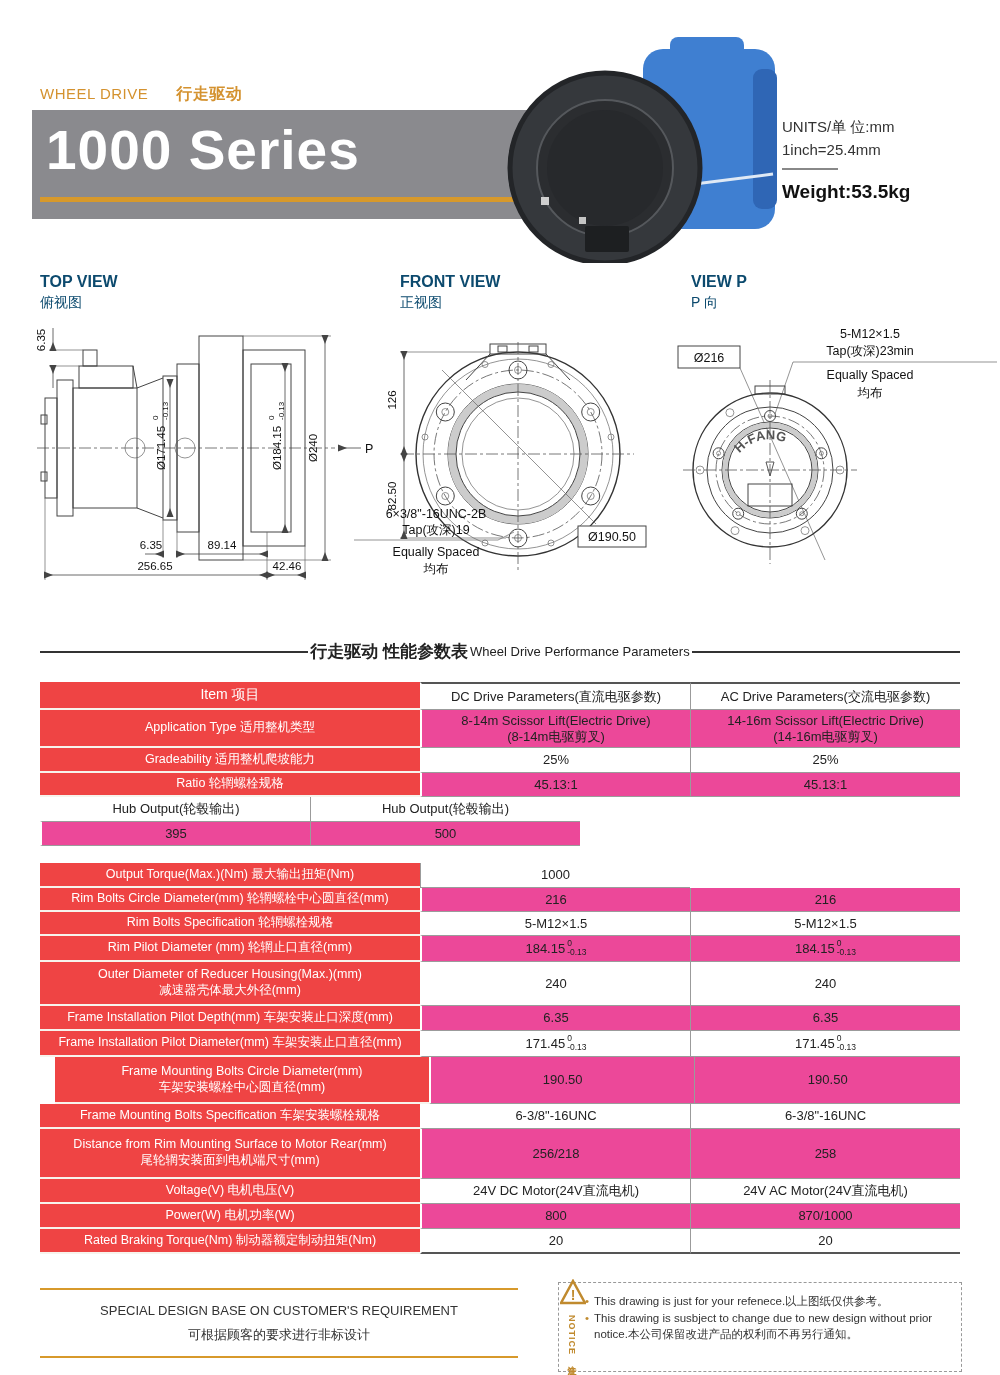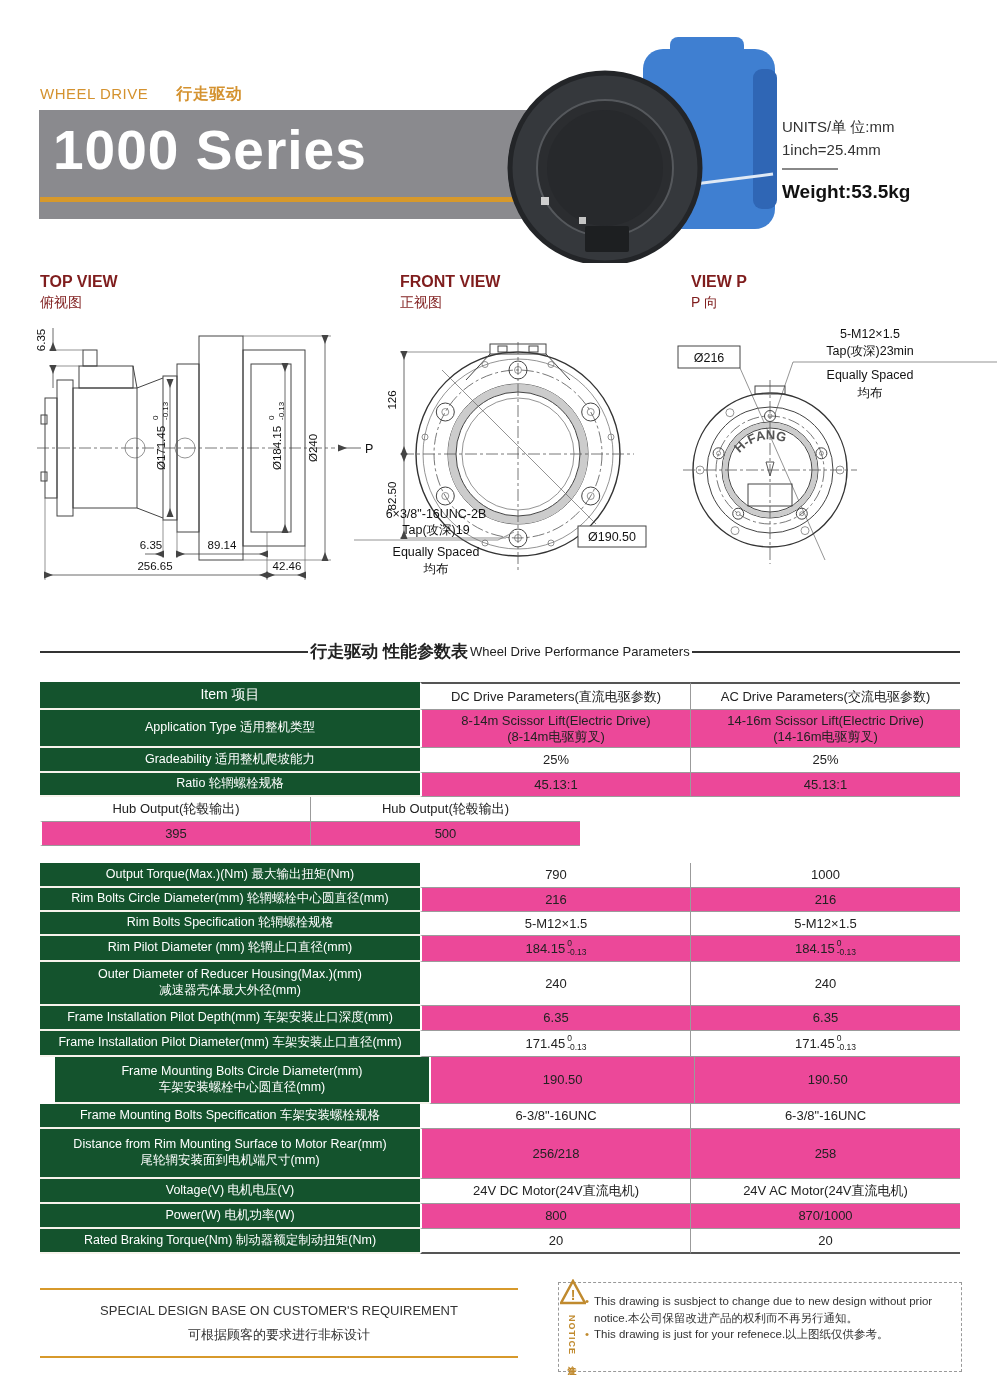--- a/index.html
+++ b/index.html
@@ -2,29 +2,29 @@
 <html><head>
 <meta charset="utf-8">
 <style>
   html,body{margin:0;padding:0;background:#fff;}
   body{font-family:"Liberation Sans", sans-serif; color:#222;}
   .page{position:relative;width:1000px;height:1375px;background:#fff;overflow:hidden;}
 
   
   .brand{position:absolute;left:40px;top:84px;font-size:15px;color:#d4922f;letter-spacing:.5px;}
   .brand .cn{margin-left:28px;font-weight:bold;font-size:16px;}
-  .banner{position:absolute;left:39px;top:110px;width:730px;height:109px;background:#8a8a8e;}
+  .banner{position:absolute;left:32px;top:110px;width:730px;height:109px;background:#8a8a8e;}
   .banner .title{position:absolute;left:14px;top:8px;font-size:55px;font-weight:bold;color:#fff;letter-spacing:1px;}
   .banner-line{position:absolute;left:40px;top:197px;width:730px;height:5px;background:#d7992b;}
   .units{position:absolute;left:782px;top:116px;font-size:15px;color:#333;line-height:1.5;}
   .units .sep{width:56px;border-top:2px solid #888;margin:7px 0 8px 0;}
   .units .wt{font-size:19px;font-weight:bold;color:#111;}
 
   
-  .vt{position:absolute;font-size:16px;font-weight:bold;color:#7f1d1d;line-height:1.35;}
+  .vt{position:absolute;font-size:16px;font-weight:bold;color:#0c4a6e;line-height:1.35;}
   .vt .sub{font-weight:normal;font-size:14px;}
 
   
   svg text{font-family:"Liberation Sans", sans-serif;}
   .s{stroke:#444;fill:none;stroke-width:1;}
   .s2{stroke:#333;fill:none;stroke-width:1.4;}
   .thin{stroke:#666;fill:none;stroke-width:.7;}
   .cl{stroke:#555;fill:none;stroke-width:.8;stroke-dasharray:12 3 3 3;}
   .dim{stroke:#444;fill:none;stroke-width:.8;}
   .t{font-size:11.5px;fill:#111;}
@@ -34,21 +34,21 @@
 
   
   .sect{position:absolute;left:40px;top:640px;width:920px;display:flex;align-items:center;gap:2px;justify-content:flex-end;}
   .sect .rule{flex:1;border-top:2px solid #333;}
   .sect .cn{font-size:17px;font-weight:bold;white-space:nowrap;}
   .sect .en{font-size:13px;white-space:nowrap;}
 
   
   .tbl{position:absolute;left:40px;top:682px;width:920px;font-size:13px;}
   .row{display:flex;}
-  .lab{width:380px;background:#14532d;color:#fff;display:flex;align-items:center;justify-content:center;
+  .lab{width:380px;background:#ef4444;color:#fff;display:flex;align-items:center;justify-content:center;
        text-align:center;border-bottom:2px solid #f7f3ec;white-space:pre-line;line-height:1.25;font-size:12.5px;padding:0 6px;box-sizing:border-box;}
   .val{width:270px;display:flex;align-items:center;justify-content:center;text-align:center;
        border-bottom:1px solid #9b9b9b;white-space:pre-line;line-height:1.2;box-sizing:border-box;}
   .val.dc{border-left:2px solid #fff;}
   .val.ac{border-left:1px solid #9b9b9b;}
   .row.hd .val{border-top:2px solid #555;font-size:13px;}
   .row.last .val{border-bottom:2px solid #555;}
   .row.shade .val{background:#ec4899;}
   .tol{display:inline-flex;flex-direction:column;font-size:8.5px;line-height:1.05;margin-left:2px;text-align:left;transform:translateY(-1px);}
 
@@ -327,21 +327,20 @@
     <div class="row" style="height:25px;">
       <div class="val dc">Hub Output(轮毂输出)</div>
       <div class="val ac">Hub Output(轮毂输出)</div>
     </div>
     <div class="row shade" style="height:24px;">
       <div class="val dc">395</div>
       <div class="val ac">500</div>
     </div>
     <div class="row" style="height:25px;margin-top:17px;">
       <div class="lab">Output Torque(Max.)(Nm) 最大输出扭矩(Nm)</div>
-      <div class="val dc">790</div>
       <div class="val ac">1000</div>
     </div>
     <div class="row shade" style="height:24px;">
       <div class="lab">Rim Bolts Circle Diameter(mm) 轮辋螺栓中心圆直径(mm)</div>
       <div class="val dc">216</div>
       <div class="val ac">216</div>
     </div>
     <div class="row" style="height:24px;">
       <div class="lab">Rim Bolts Specification 轮辋螺栓规格</div>
       <div class="val dc">5-M12×1.5</div>
@@ -407,18 +406,18 @@
     <div>可根据顾客的要求进行非标设计</div>
   </div>
 
   <div class="notice">
     <svg class="tri" width="26" height="26" viewBox="0 0 26 26">
       <polygon points="13,2 25,24 1,24" fill="#fff" stroke="#c08a2e" stroke-width="2.5"></polygon>
       <text x="13" y="21" text-anchor="middle" font-size="14" font-weight="bold" fill="#c08a2e">!</text>
     </svg>
     <div class="vlabel">NOTICE 注意</div>
     <ul>
+      <li>This drawing is just for your refenece.以上图纸仅供参考。</li>
       <li>This drawing is susbject to change due to new design without prior notice.本公司保留改进产品的权利而不再另行通知。</li>
-      <li>This drawing is just for your refenece.以上图纸仅供参考。</li>
     </ul>
   </div>
 
 </div>
 
 </body></html>

